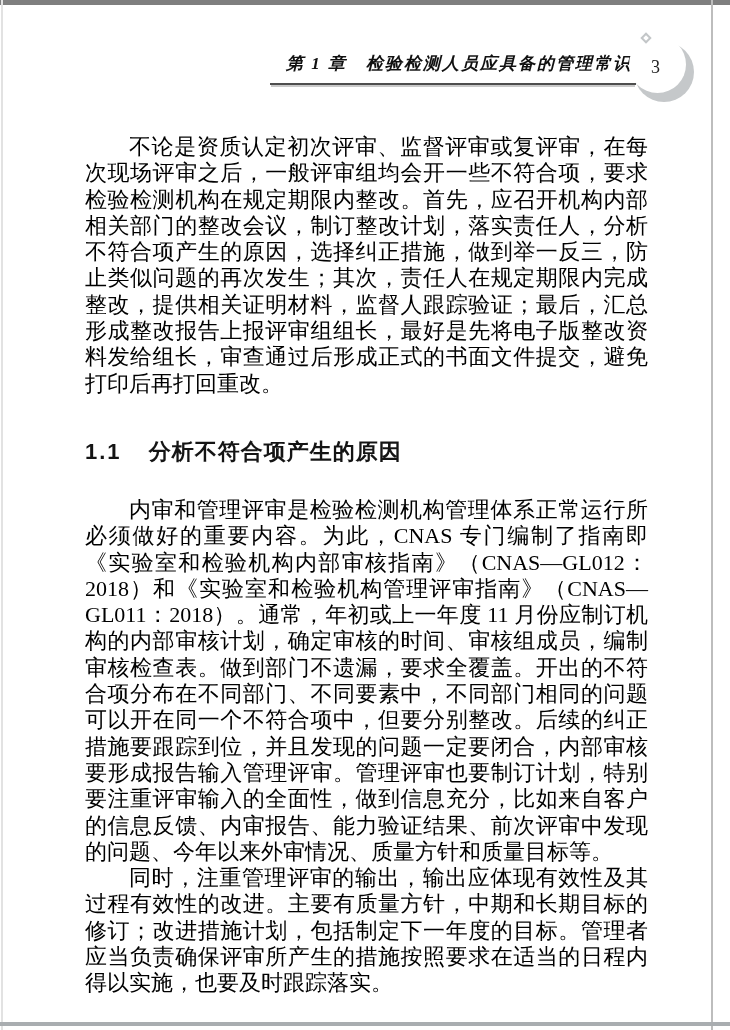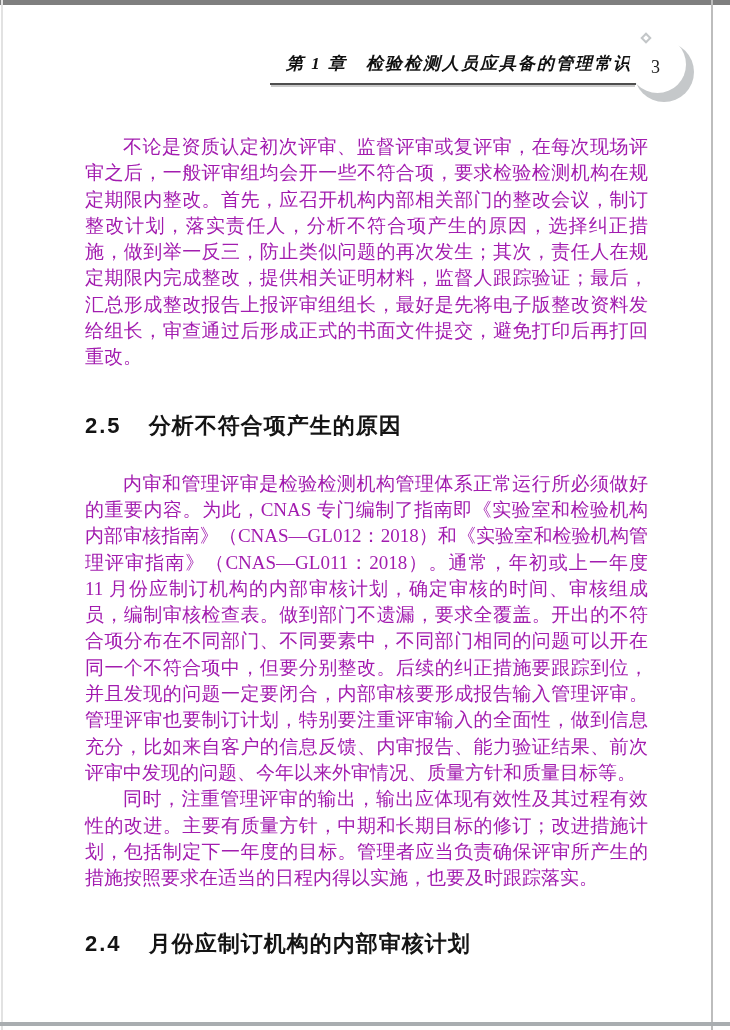--- a/index.html
+++ b/index.html
@@ -95,27 +95,27 @@
     color: #141414;
     margin: 0;
   }
   h2.sec-heading .sec-num { margin-right: 20px; letter-spacing: 2px; }
 
   #sec14-heading { margin-top: 40px; }
   #sec15-heading { margin-top: 40px; }
   #sec16-heading { margin-top: 38px; }
 
   p.body-para {
-    font-size: 19px;
+    font-size: 22px;
     line-height: 26.3px;
     text-align: justify;
     text-align-last: left;
     text-indent: 2em;
     margin: 30px 0 0 0;
-    color: #a21caf;
+    color: #000000;
   }
   p.body-para + p.body-para { margin-top: 0; }
 </style>
 </head>
 <body>
 
 <div class="page">
 
   <div class="edge-top"></div>
   <div class="edge-left"></div>
@@ -131,21 +131,21 @@
   </header>
 
   <main class="content">
 
     <section>
       <p class="body-para">不论是资质认定初次评审、监督评审或复评审，在每次现场评审之后，一般评审组均会开一些不符合项，要求检验检测机构在规定期限内整改。首先，应召开机构内部相关部门的整改会议，制订整改计划，落实责任人，分析不符合项产生的原因，选择纠正措施，做到举一反三，防止类似问题的再次发生；其次，责任人在规定期限内完成整改，提供相关证明材料，监督人跟踪验证；最后，汇总形成整改报告上报评审组组长，最好是先将电子版整改资料发给组长，审查通过后形成正式的书面文件提交，避免打印后再打回重改。</p>
     </section>
 
     <section>
       <h2 class="sec-heading" id="sec15-heading">
-        <span class="sec-num">2.5</span>
+        <span class="sec-num">1.1</span>
         <span class="sec-title">分析不符合项产生的原因</span>
       </h2>
       <p class="body-para">内审和管理评审是检验检测机构管理体系正常运行所必须做好的重要内容。为此，CNAS 专门编制了指南即《实验室和检验机构内部审核指南》（CNAS—GL012：2018）和《实验室和检验机构管理评审指南》（CNAS—GL011：2018）。通常，年初或上一年度 11 月份应制订机构的内部审核计划，确定审核的时间、审核组成员，编制审核检查表。做到部门不遗漏，要求全覆盖。开出的不符合项分布在不同部门、不同要素中，不同部门相同的问题可以开在同一个不符合项中，但要分别整改。后续的纠正措施要跟踪到位，并且发现的问题一定要闭合，内部审核要形成报告输入管理评审。管理评审也要制订计划，特别要注重评审输入的全面性，做到信息充分，比如来自客户的信息反馈、内审报告、能力验证结果、前次评审中发现的问题、今年以来外审情况、质量方针和质量目标等。</p>
       <p class="body-para">同时，注重管理评审的输出，输出应体现有效性及其过程有效性的改进。主要有质量方针，中期和长期目标的修订；改进措施计划，包括制定下一年度的目标。管理者应当负责确保评审所产生的措施按照要求在适当的日程内得以实施，也要及时跟踪落实。</p>
     </section>
 
     <section>
       <h2 class="sec-heading" id="sec16-heading">
         <span class="sec-num">2.4</span>
         <span class="sec-title">月份应制订机构的内部审核计划</span>

